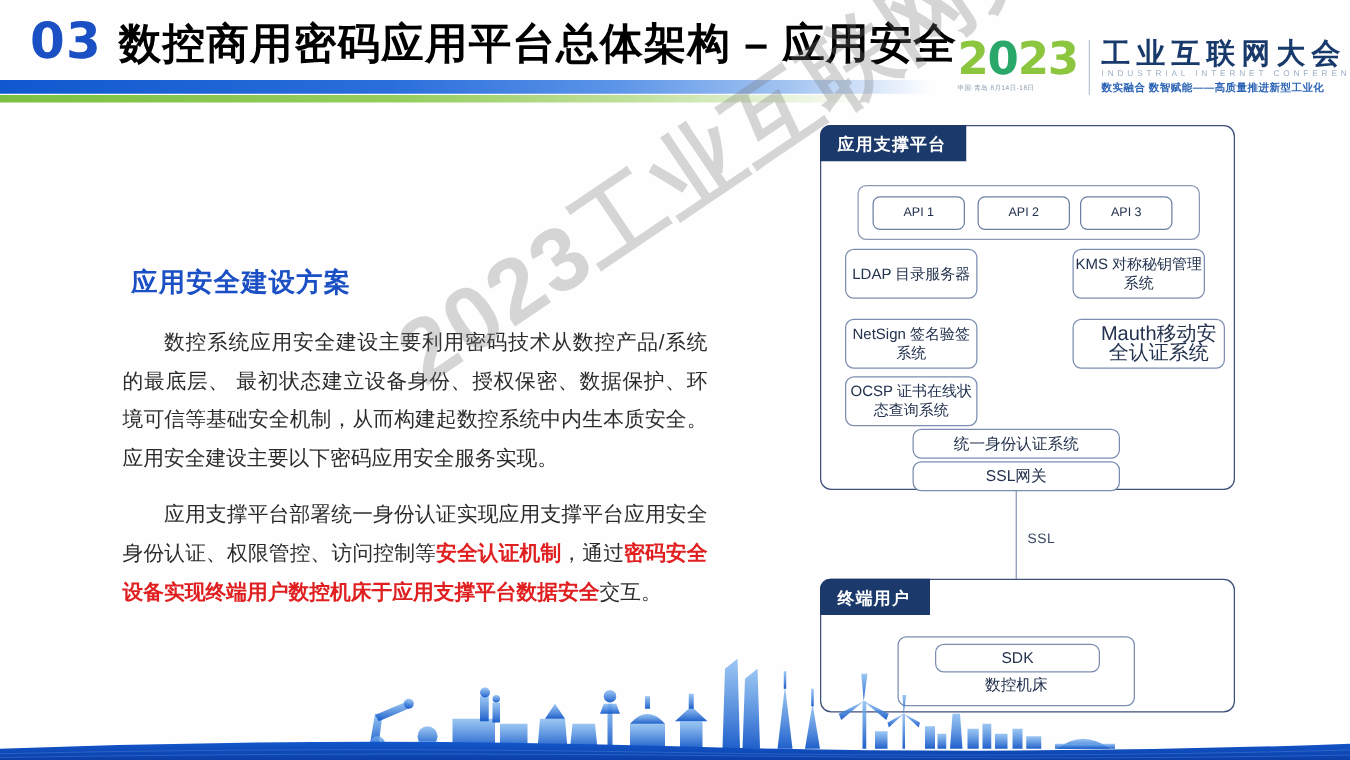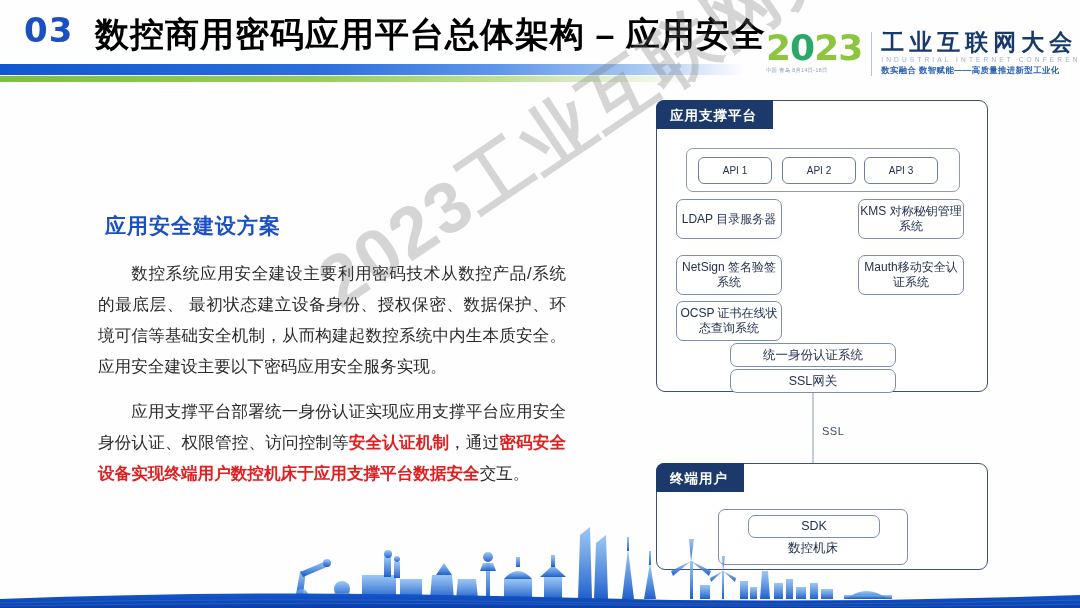--- a/index.html
+++ b/index.html
@@ -6,21 +6,21 @@
   body{
     width:1080px;height:608px;overflow:hidden;position:relative;
     background:#ffffff;
     font-family:"Liberation Sans","DejaVu Sans",sans-serif;
   }
   .slide{position:absolute;inset:0;background:#fefeff;overflow:hidden;}
 
   
   .hdr-num{
     position:absolute;left:24px;top:10px;
-    font-size:34px;font-weight:bold;color:#1b4fc4;letter-spacing:1px;
+    font-size:40px;font-weight:bold;color:#1b4fc4;letter-spacing:1px;
     font-family:"DejaVu Sans",sans-serif;
     text-align:center;
   }
   .hdr-title{
     position:absolute;left:95px;top:12px;
     font-size:34px;font-weight:bold;color:#000000;letter-spacing:1px;
     white-space:nowrap;
     font-family:"Liberation Sans","DejaVu Sans",sans-serif;
   }
   .hdr-bar-blue{
@@ -161,21 +161,21 @@
     </div>
 
     <div class="api-band" style="left:46px;top:53px;width:272px;height:42px;"></div>
     <div class="api-chip" style="left:58px;top:62px;width:72px;height:25px;">API 1</div>
     <div class="api-chip" style="left:142px;top:62px;width:72px;height:25px;">API 2</div>
     <div class="api-chip" style="left:224px;top:62px;width:72px;height:25px;">API 3</div>
 
     <div class="inner-box" style="left:36px;top:104px;width:104px;height:38px;font-size:12px;">LDAP 目录服务器</div>
     <div class="inner-box" style="left:218px;top:104px;width:104px;height:38px;font-size:12px;">KMS 对称秘钥管理系统</div>
     <div class="inner-box" style="left:36px;top:160px;width:104px;height:38px;font-size:12px;">NetSign 签名验签系统</div>
-    <div class="inner-box" style="left:218px;top:160px;width:104px;height:38px;font-size:12px;">Mauth移动安全认证系统</div>
+    <div class="inner-box" style="left:218px;top:160px;width:104px;height:38px;font-size:16px;padding-left:16px;">Mauth移动安全认证系统</div>
     <div class="inner-box" style="left:36px;top:206px;width:104px;height:38px;font-size:12px;">OCSP 证书在线状态查询系统</div>
 
     <div class="inner-box" style="left:90px;top:248px;width:164px;height:22px;font-size:12.5px;">统一身份认证系统</div>
     <div class="inner-box" style="left:90px;top:274px;width:164px;height:22px;font-size:12.5px;">SSL网关</div>
 
     <div class="ssl-label" style="left:182px;top:330px;">SSL</div>
 
     <div class="panel" style="left:16px;top:368px;width:330px;height:105px;">
       <div class="panel-tag">终端用户</div>
     </div>

